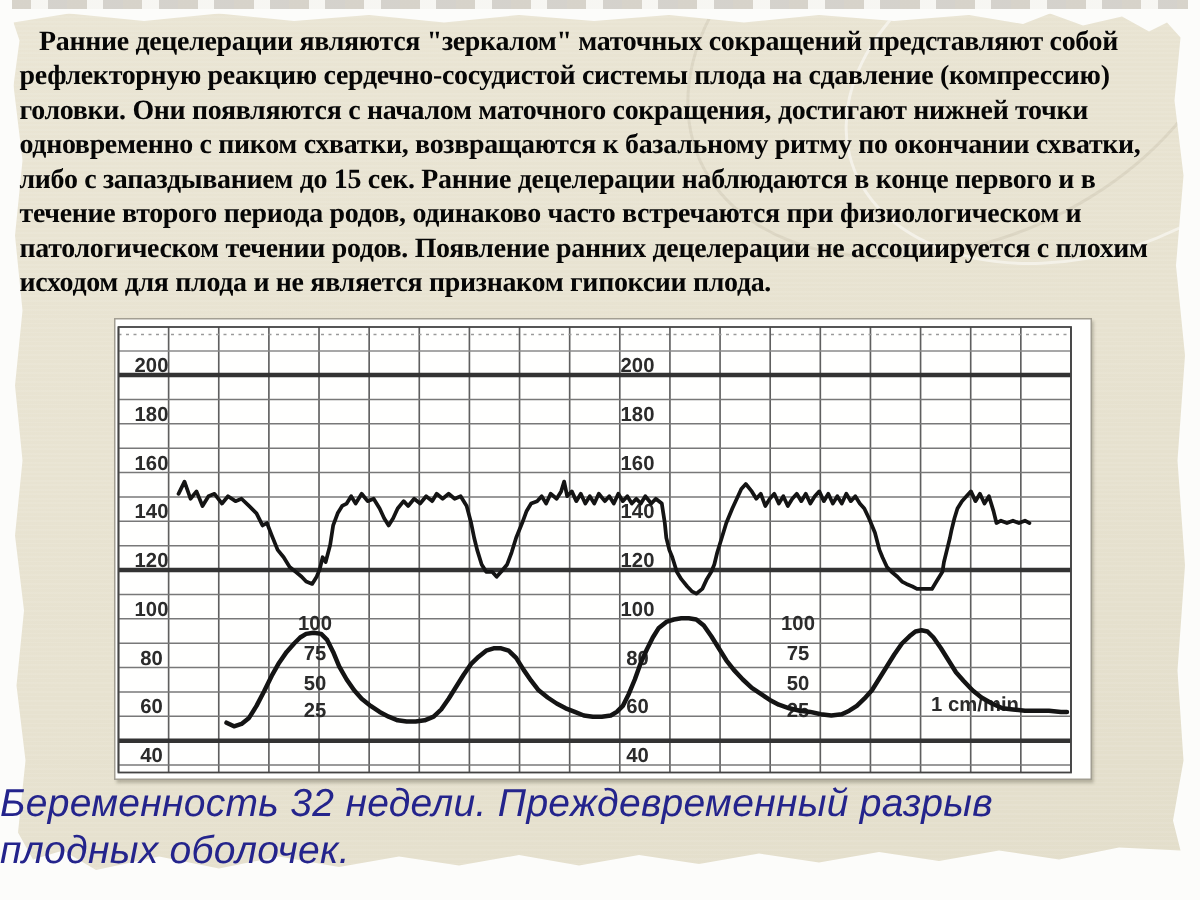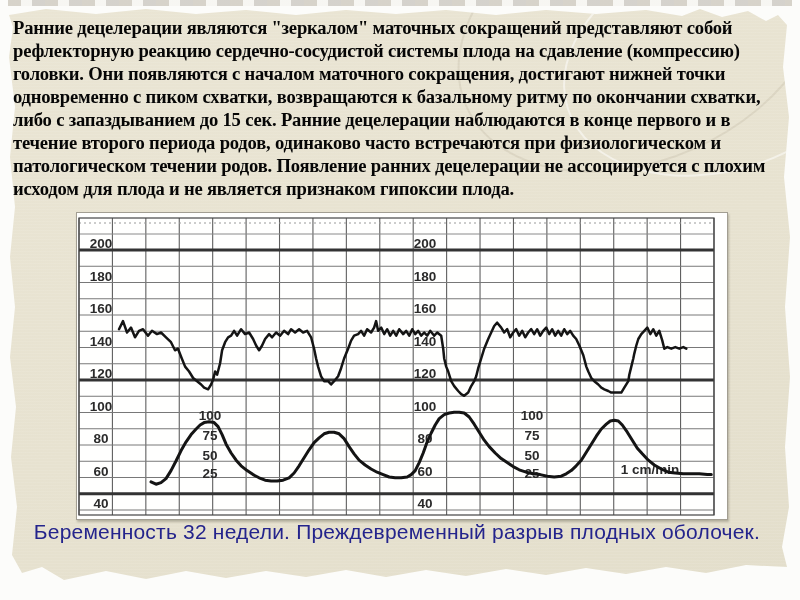--- a/index.html
+++ b/index.html
@@ -10,30 +10,30 @@
   .paper{position:absolute;left:6px;top:7px;width:787px;height:578px;
     background:linear-gradient(160deg,#eae5d4 0%,#e7e2d0 55%,#e3decb 100%);
     clip-path:polygon(3px 8px,40px 2px,90px 7px,140px 2px,190px 7px,240px 3px,290px 8px,340px 3px,390px 7px,440px 3px,490px 8px,540px 3px,590px 7px,640px 3px,676px 9px,694px 2px,716px 10px,742px 4px,760px 14px,772px 8px,781px 18px,777px 60px,783px 110px,778px 170px,784px 230px,779px 300px,784px 370px,779px 440px,783px 500px,776px 540px,781px 560px,740px 558px,700px 566px,660px 560px,620px 567px,580px 561px,540px 568px,500px 562px,460px 569px,420px 563px,380px 570px,340px 563px,300px 570px,260px 564px,220px 571px,180px 564px,140px 572px,100px 564px,58px 573px,36px 560px,16px 566px,6px 548px,11px 500px,5px 450px,10px 400px,4px 350px,9px 300px,4px 250px,9px 200px,4px 150px,9px 100px,3px 50px,7px 20px);}
   .paper::after{content:"";position:absolute;inset:0;pointer-events:none;
     background:repeating-linear-gradient(0deg,rgba(255,255,255,.07) 0 1px,rgba(0,0,0,0) 1px 3px);}
   .swirl{position:absolute;border-radius:50%;pointer-events:none;}
   .swirl.s1{right:-90px;top:-60px;width:320px;height:220px;border:2px solid rgba(255,255,255,.5);transform:rotate(-18deg);}
   .swirl.s2{right:-40px;top:-110px;width:380px;height:260px;border:2px solid rgba(160,150,125,.18);transform:rotate(-24deg);}
   .body-text{position:absolute;left:13px;top:16px;width:782px;z-index:3;
     font-size:18.6px;line-height:23px;font-weight:bold;color:#060606;letter-spacing:-0.2px;}
-  .body-text .lead{font-weight:bold;}
+  .body-text .lead{font-weight:bold;padding-left:13px;}
   .ctg{position:absolute;left:76px;top:212px;width:650px;height:306px;background:#fffffe;
     border:1px solid #a29e92;box-shadow:1px 2px 2px rgba(90,85,70,.35);z-index:2;}
   .sonicaid-tab{position:absolute;top:-24px;left:205px;width:112px;height:24px;background:#fdfdfc;}
   .sonicaid-word{display:block;text-align:center;font-family:"Liberation Sans","DejaVu Sans",sans-serif;
     font-size:13px;font-weight:bold;color:#3d3d3d;letter-spacing:.6px;line-height:19px;}
   .sonicaid-underline{position:absolute;left:20px;top:20px;width:86px;height:3px;background:#585858;}
   .ctg svg{position:absolute;left:0;top:0;}
-  .caption{position:absolute;left:0;top:520px;width:760px;text-align:right;z-index:3;
-    font-family:"Liberation Sans","DejaVu Sans",sans-serif;font-size:21px;color:#24248c;letter-spacing:.2px;}
+  .caption{position:absolute;left:0;top:520px;width:760px;text-align:left;z-index:3;
+    font-family:"Liberation Sans","DejaVu Sans",sans-serif;font-size:26px;color:#24248c;letter-spacing:.2px;font-style:italic;}
 </style>
 </head>
 <body>
 
 <div class="slide">
   <div class="top-fringe"></div>
   <div class="paper">
     <div class="swirl s1"></div>
     <div class="swirl s2"></div>
   </div>

